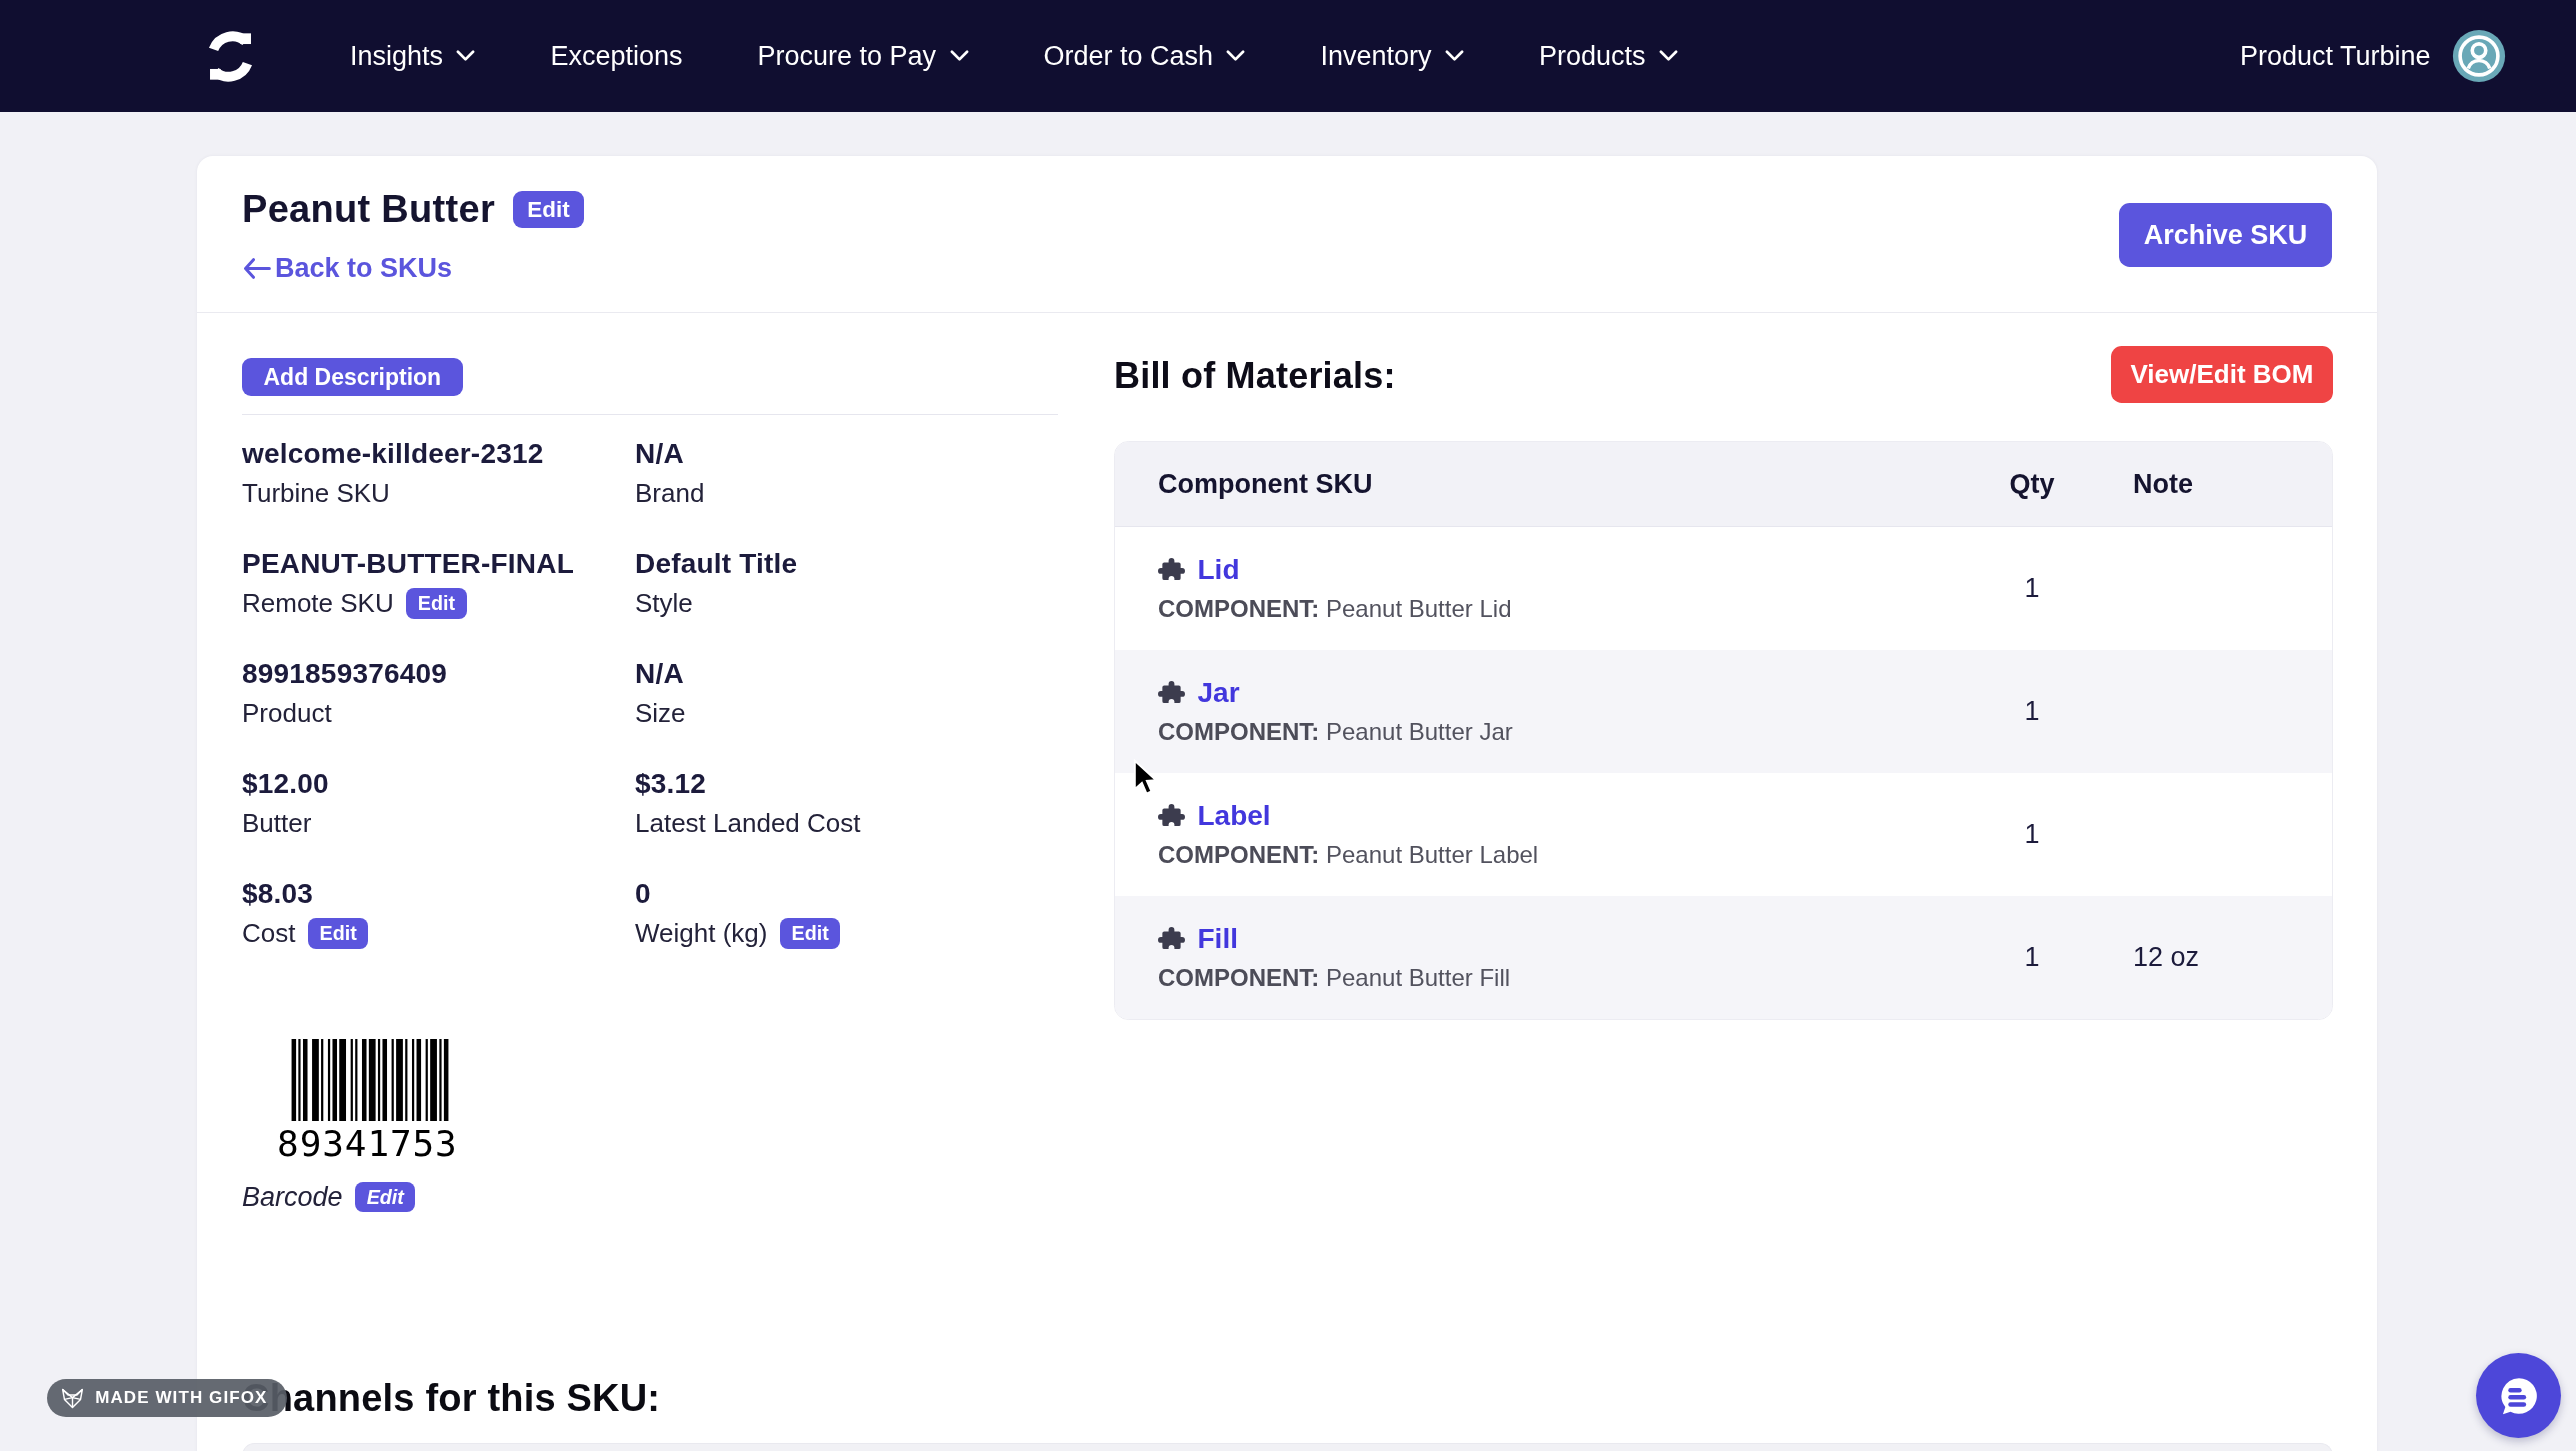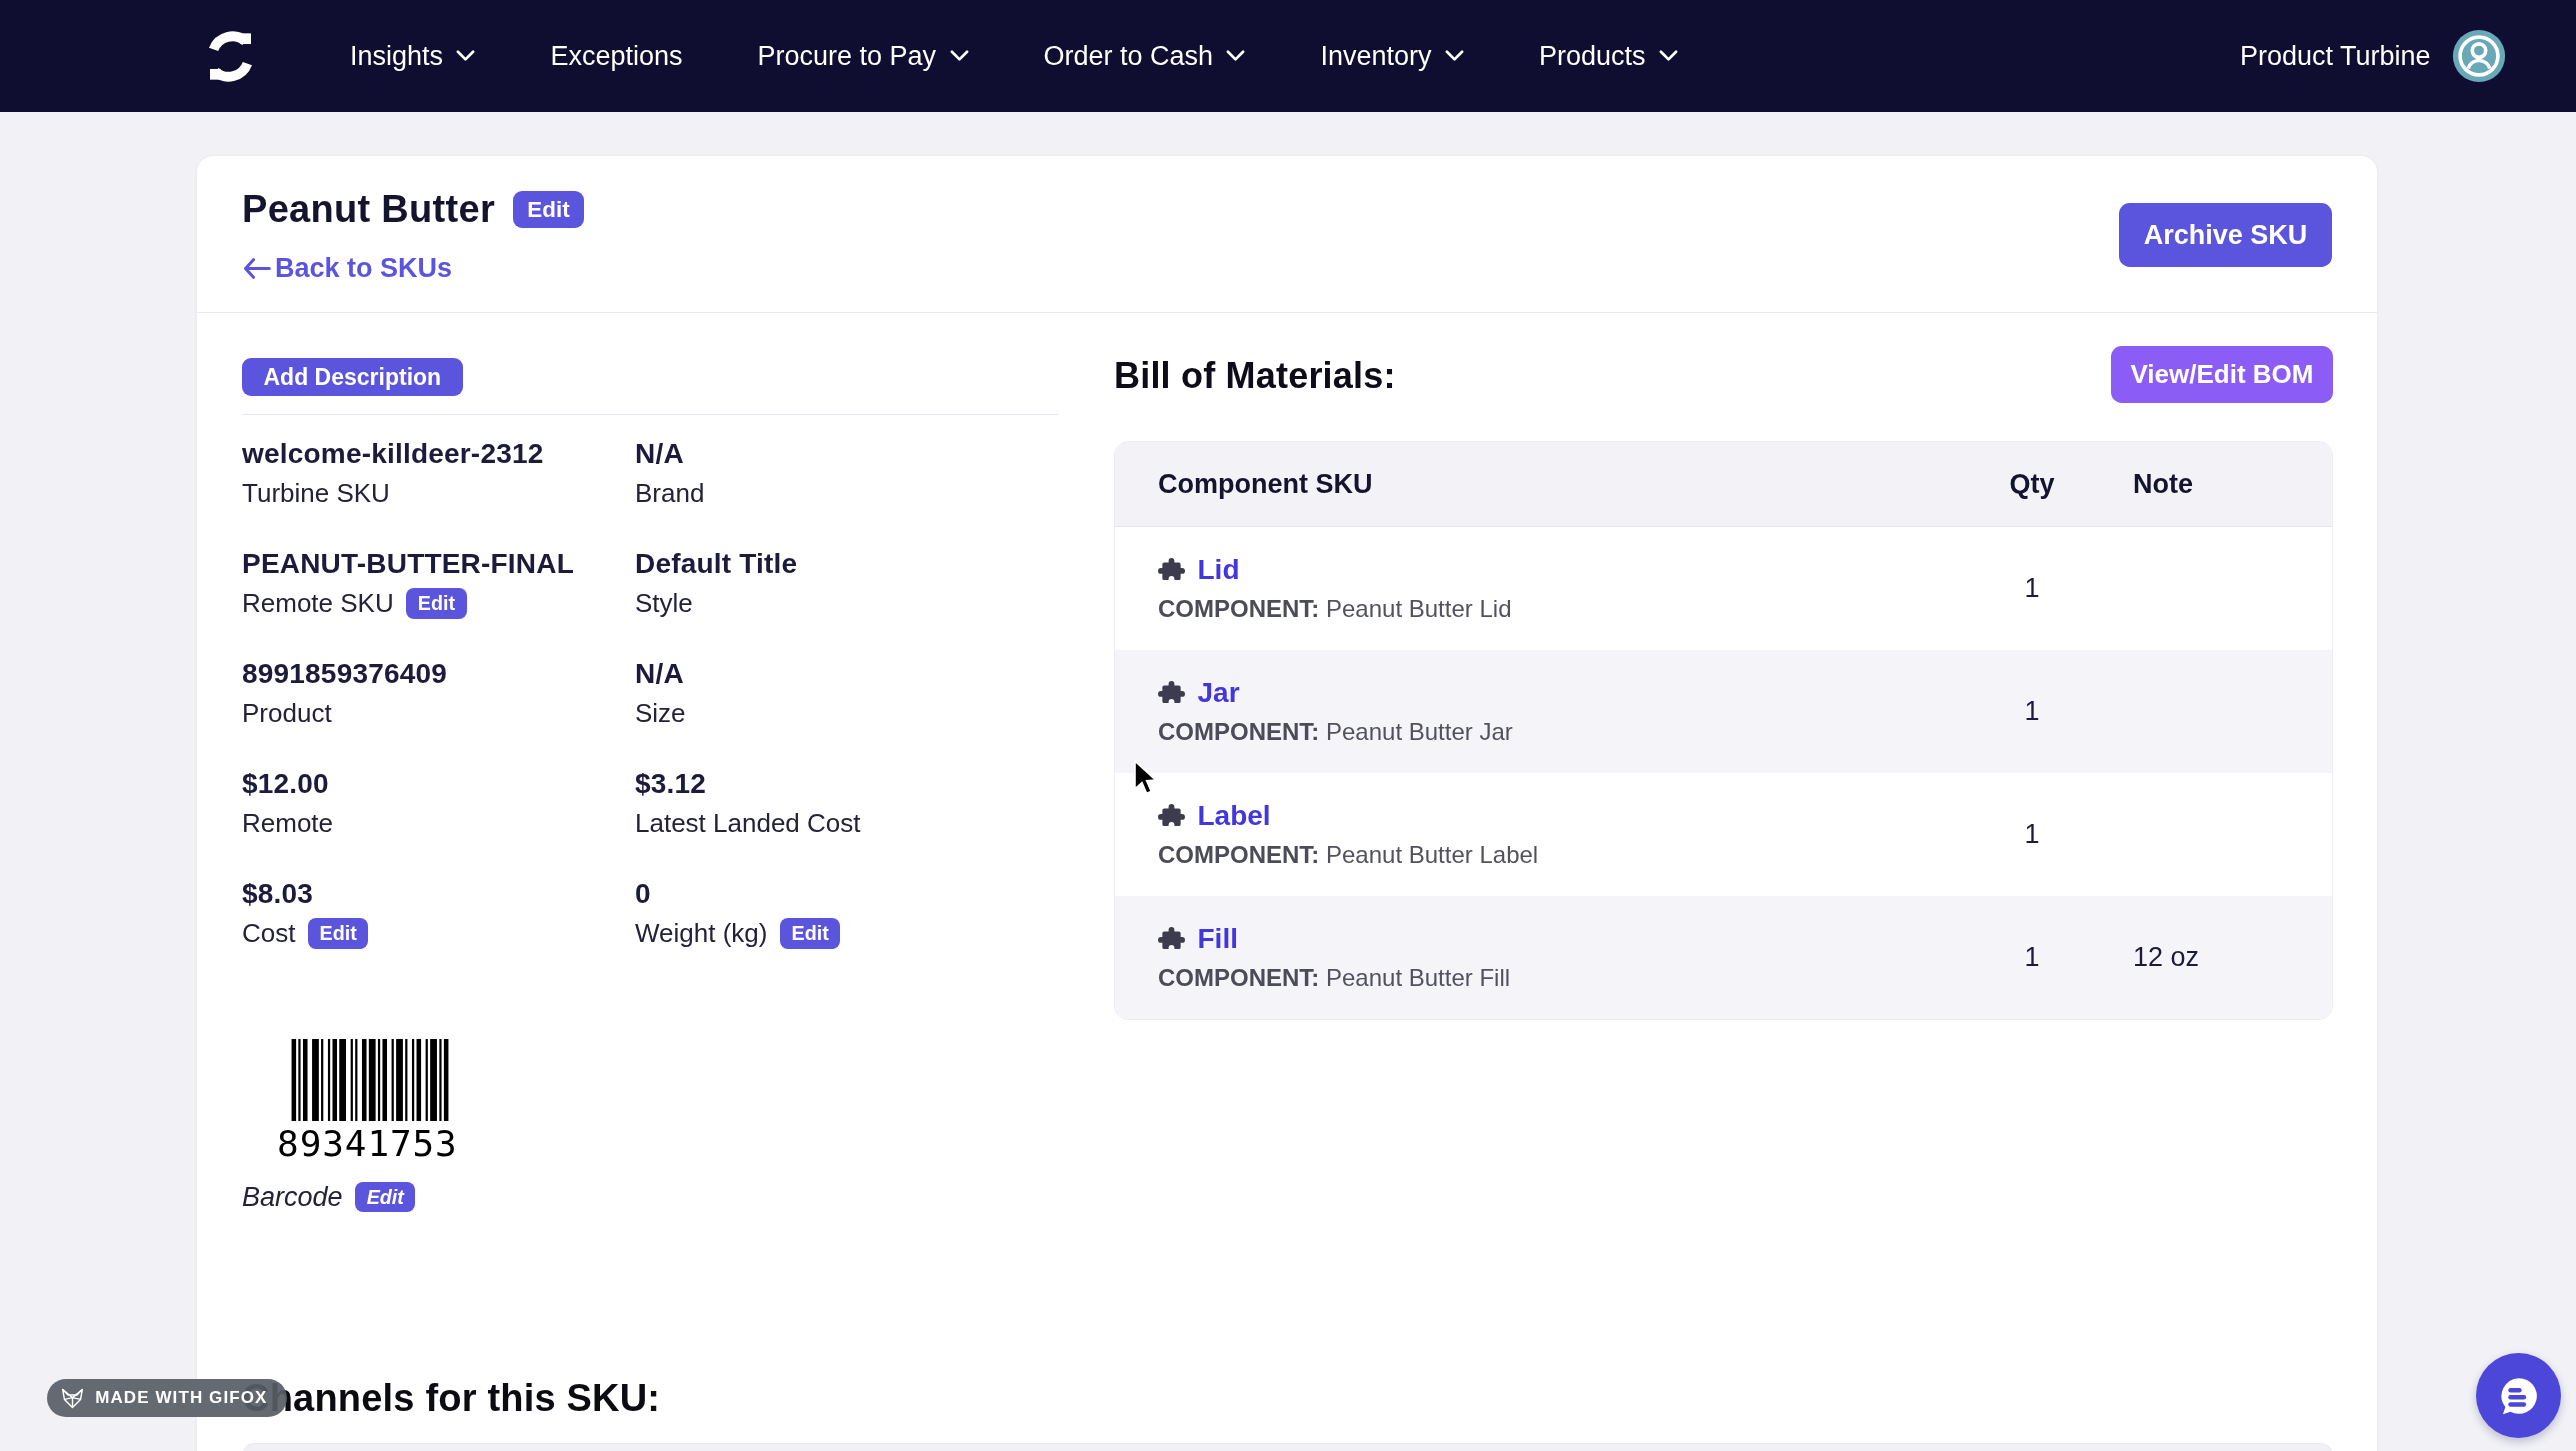--- a/index.html
+++ b/index.html
@@ -74,21 +74,21 @@
   }
   .barcode-label-row { margin-top:18px; display:flex; align-items:center; gap:12.5px;font-style:italic; }
   .barcode-label { font-size:27px; color:#232239; }
 
   
   .bom-col { position:absolute; left:917px; top:199px; width:1219px; }
   .bom-title-row { position:relative; height:63px; }
   .bom-title { font-size:36px; font-weight:800; color:#0d0c18; letter-spacing:0.2px;margin-top:44px; }
   .bom-btn {
     position:absolute; right:0; top:-9px; width:222px; height:57px;
-    background:#8b5cf6; color:#fff; font-size:26px; font-weight:600;
+    background:#ef4444; color:#fff; font-size:26px; font-weight:600;
     border:none; border-radius:10.7px; cursor:pointer; font-family:inherit;
   }
   .bom-table {
     margin-top:23px; border:0.9px solid #ececf2; border-radius:14.3px; overflow:hidden;
     background:#fff;
   }
   .bom-head {
     height:85px; background:#f2f2f7; border-bottom:0.9px solid #e6e6ee;
     display:grid; grid-template-columns:850px 134px 1fr; align-items:center;
   }
@@ -244,21 +244,21 @@
         </div>
         <div>
           <div class="field-value">N/A</div>
           <div class="field-label-row">
             <span class="field-label">Size</span>
           </div>
         </div>
         <div>
           <div class="field-value">$12.00</div>
           <div class="field-label-row">
-            <span class="field-label">Remote</span>
+            <span class="field-label">Butter</span>
           </div>
         </div>
         <div>
           <div class="field-value">$3.12</div>
           <div class="field-label-row">
             <span class="field-label">Latest Landed Cost</span>
           </div>
         </div>
         <div>
           <div class="field-value">$8.03</div>

